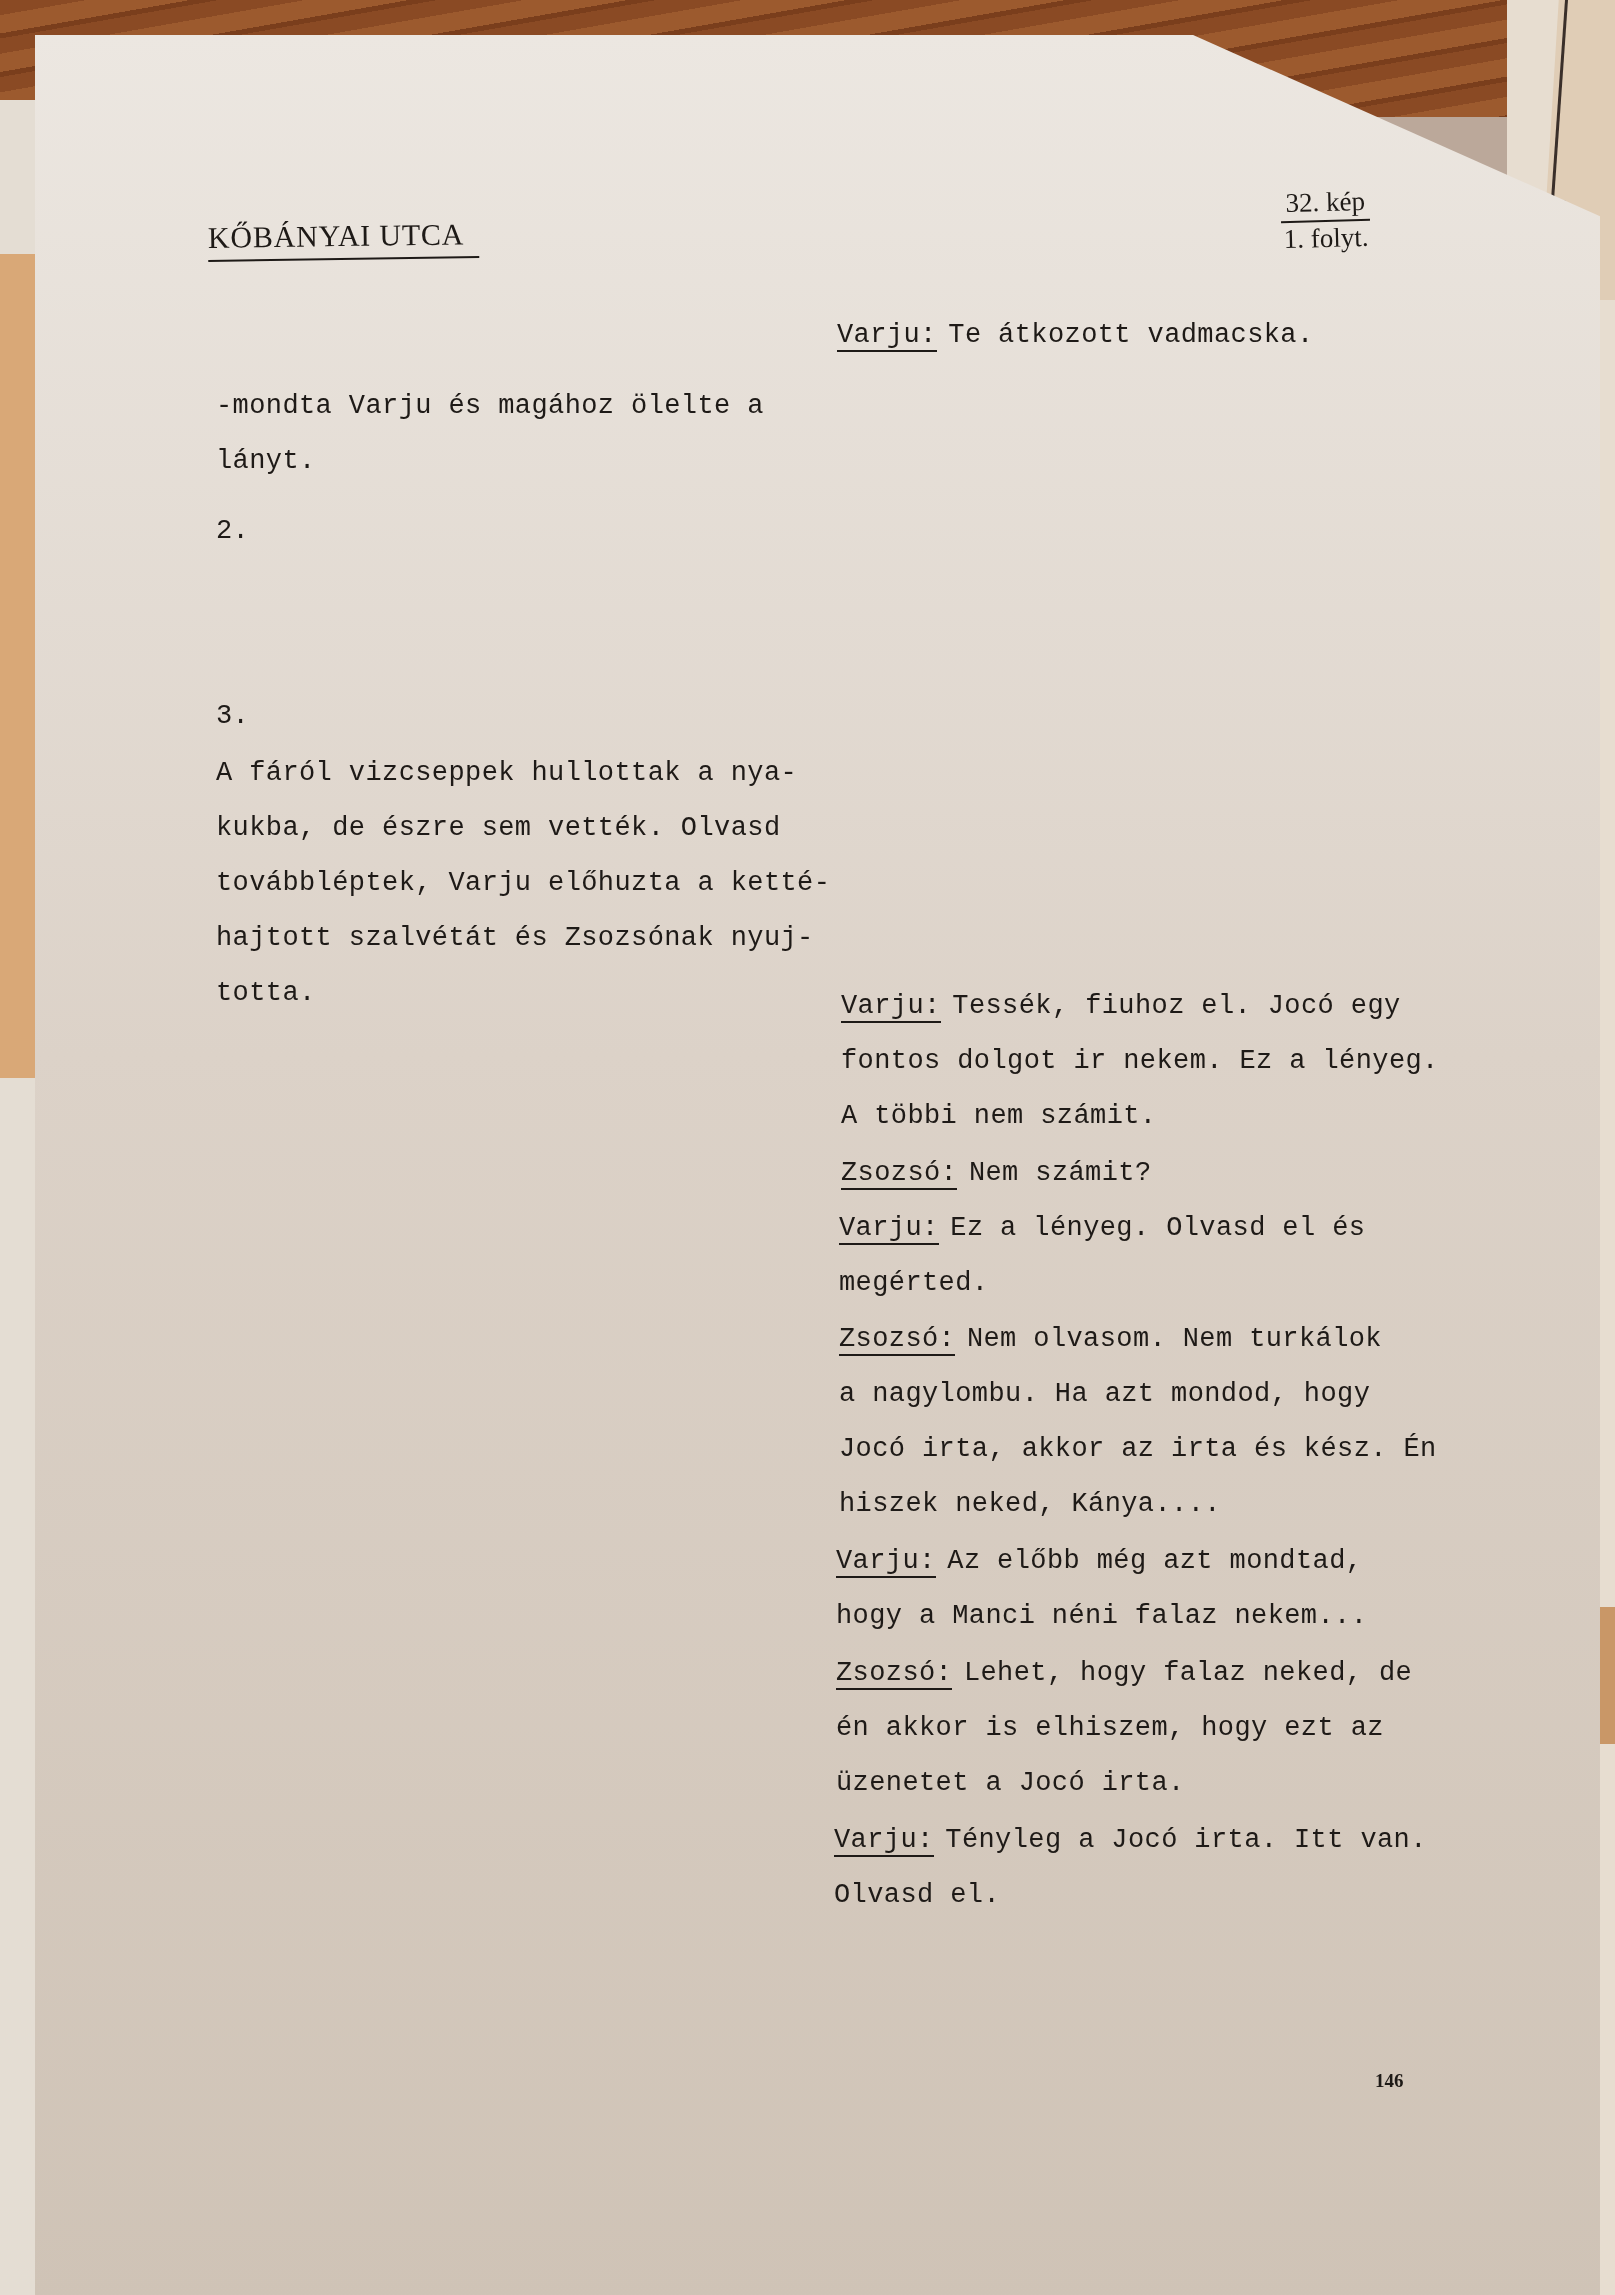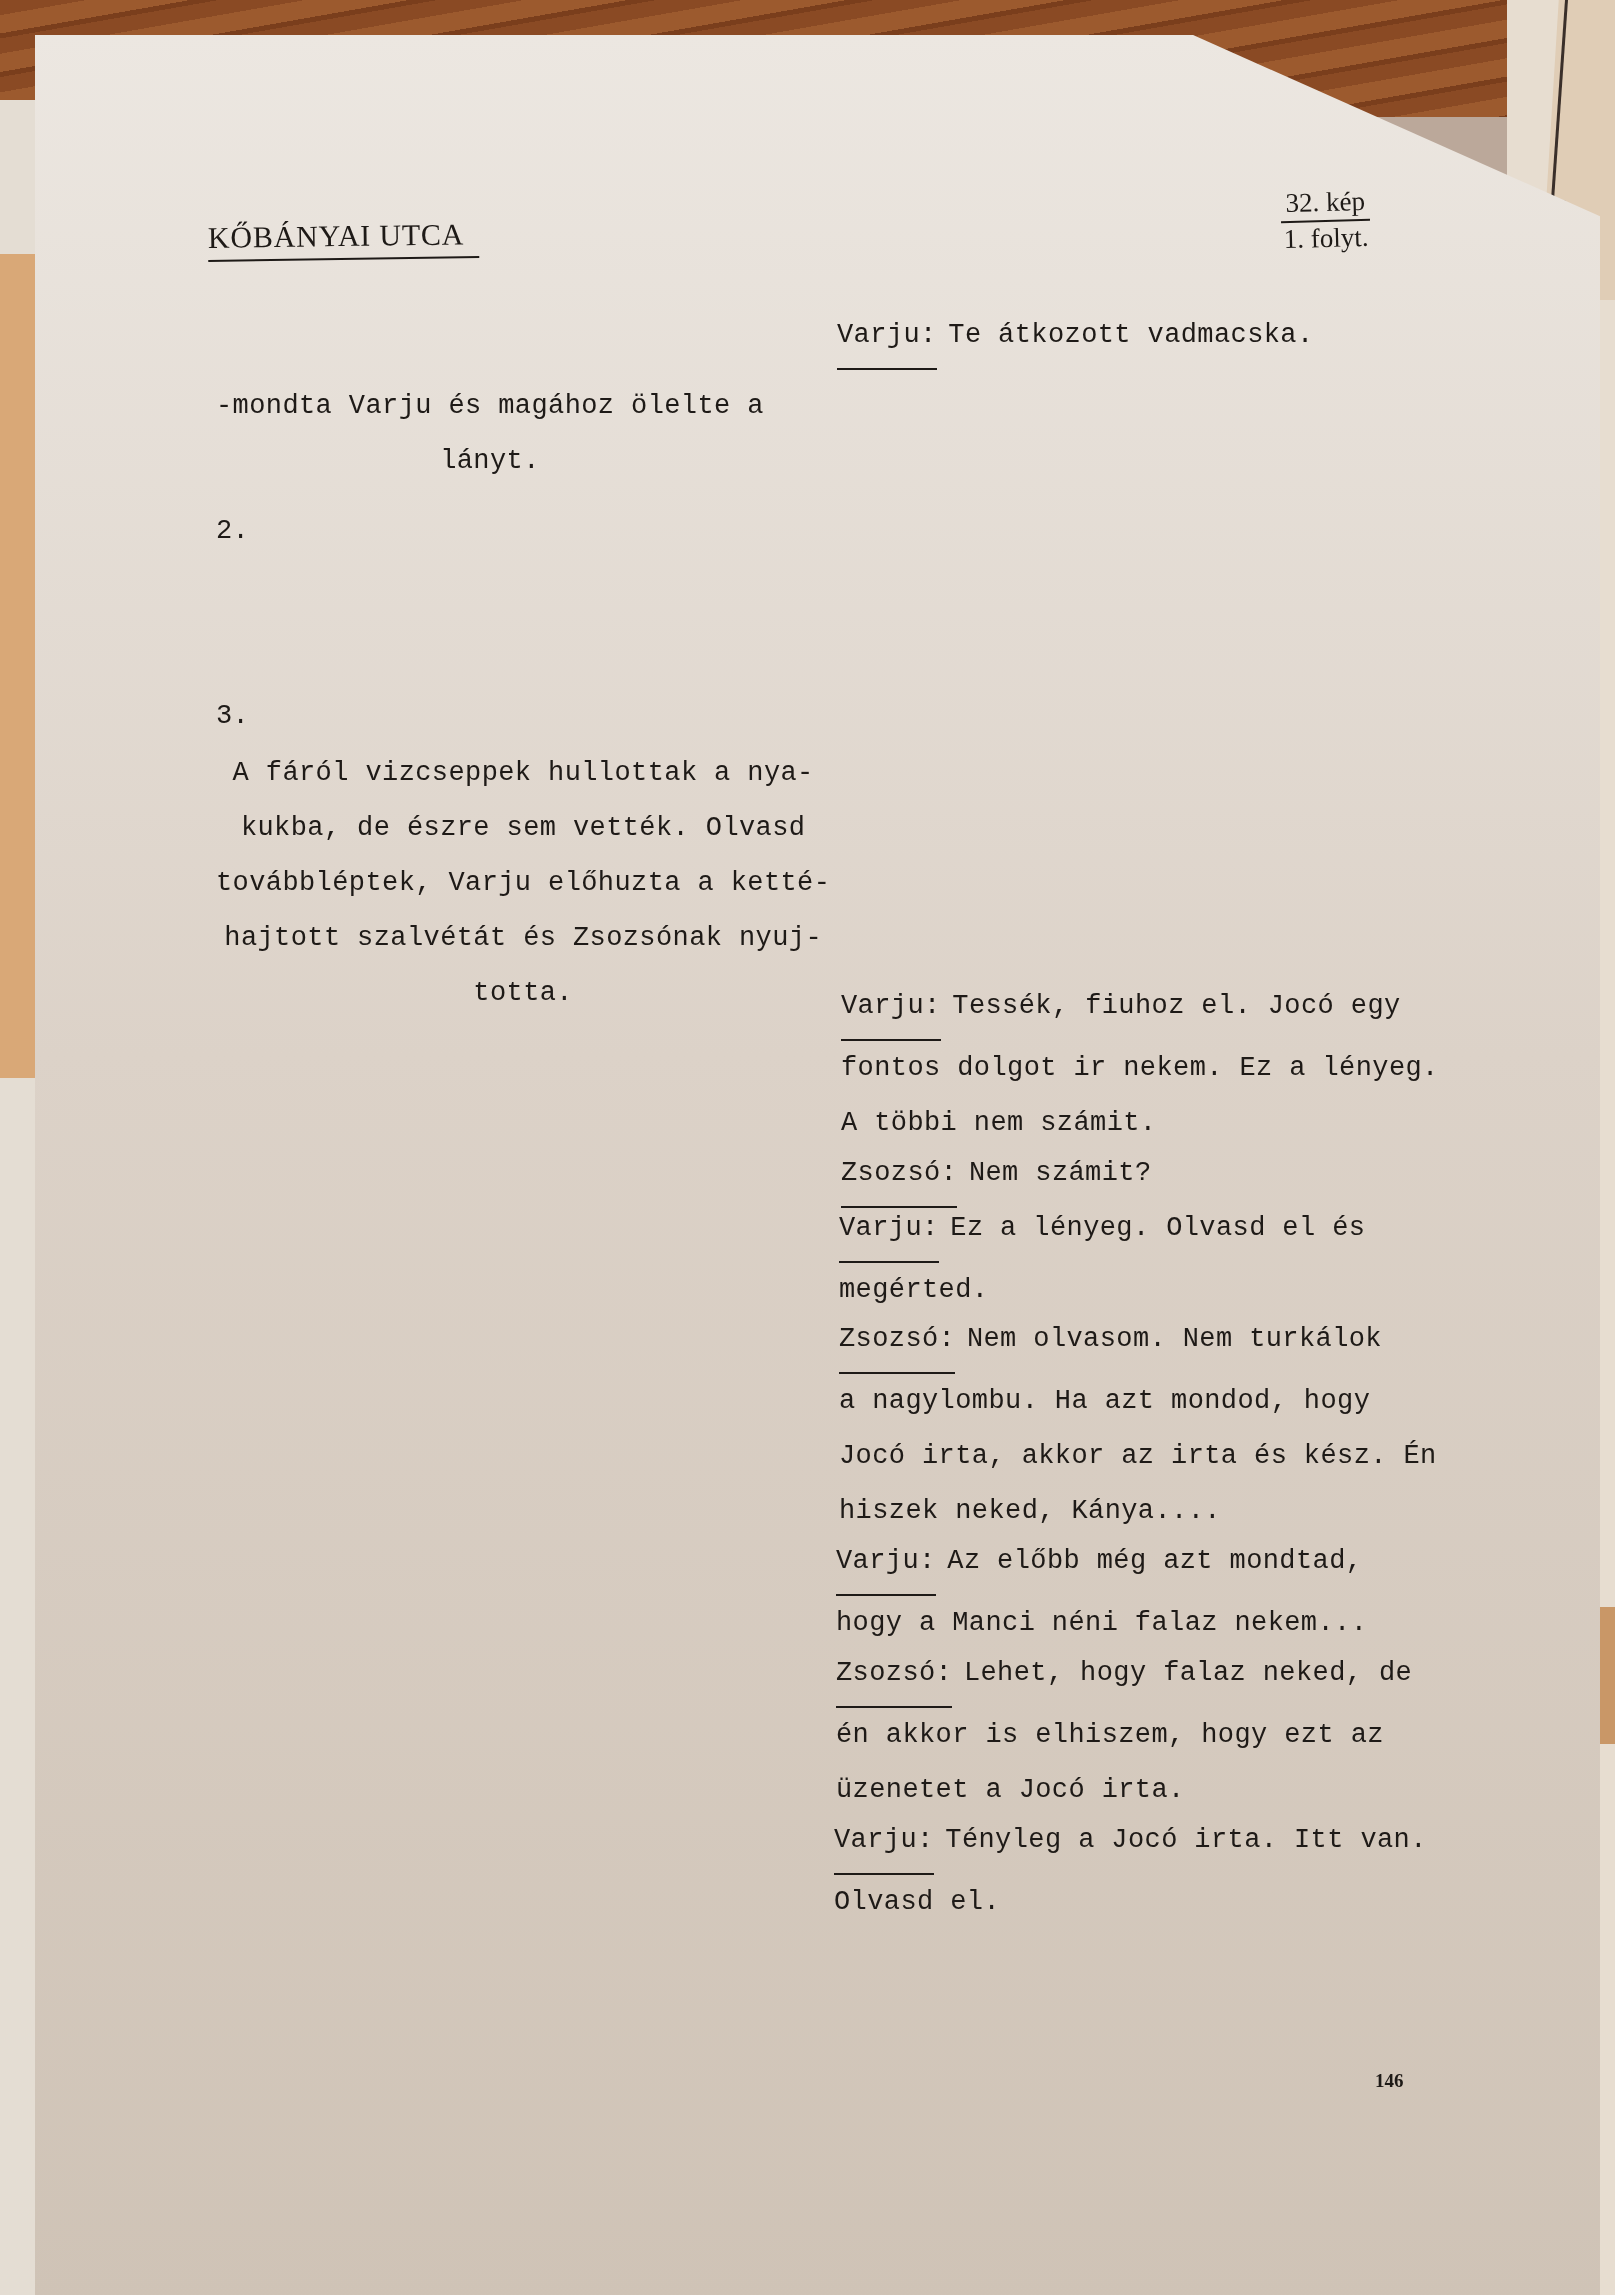--- a/index.html
+++ b/index.html
@@ -32,24 +32,24 @@
 
     .header-title {
       position:absolute; left:208px; top:219px; font-size:30px; letter-spacing:0.8px;
       border-bottom:2.5px solid #1e1a17; padding-bottom:5px; width:271px; transform:rotate(-0.8deg);
     }
     .scene-ref { position:absolute; left:1281px; top:187px; font-size:27px; text-align:center; transform:rotate(-1.5deg); }
     .scene-ref .num { border-bottom:2.5px solid #1e1a17; padding:0 5px 1.7px; display:inline-block; }
     .scene-ref .cont { display:block; margin-top:1.7px; }
 
     .narr { position:absolute; left:216px; font-family:"Liberation Mono", "DejaVu Sans Mono", monospace;
-      font-size:27px; letter-spacing:0.4px; line-height:55px; white-space:pre;text-align:center; }
+      font-size:27px; letter-spacing:0.4px; line-height:55px; white-space:pre; }
     .dial { position:absolute; left:837px; font-family:"Liberation Mono", "DejaVu Sans Mono", monospace;
       font-size:27px; letter-spacing:0.4px; line-height:55px; white-space:pre; }
-    .speaker { display:inline-block; border-bottom:2.5px solid #1e1a17; line-height:30px; padding-bottom:18px; margin-right:11.7px; }
+    .speaker { display:inline-block; border-bottom:2.5px solid #1e1a17; line-height:30px; padding-bottom:0; margin-right:11.7px; }
     .page-num { position:absolute; left:1375px; top:2070px; font-size:19px; font-weight:bold; }
   </style>
 </head>
 <body>
 
 <div class="wood"></div>
 <div class="under-sheet"></div>
 <div class="tape-left"></div>
 <div class="right-back"></div>
 <div class="tape-right"></div>

